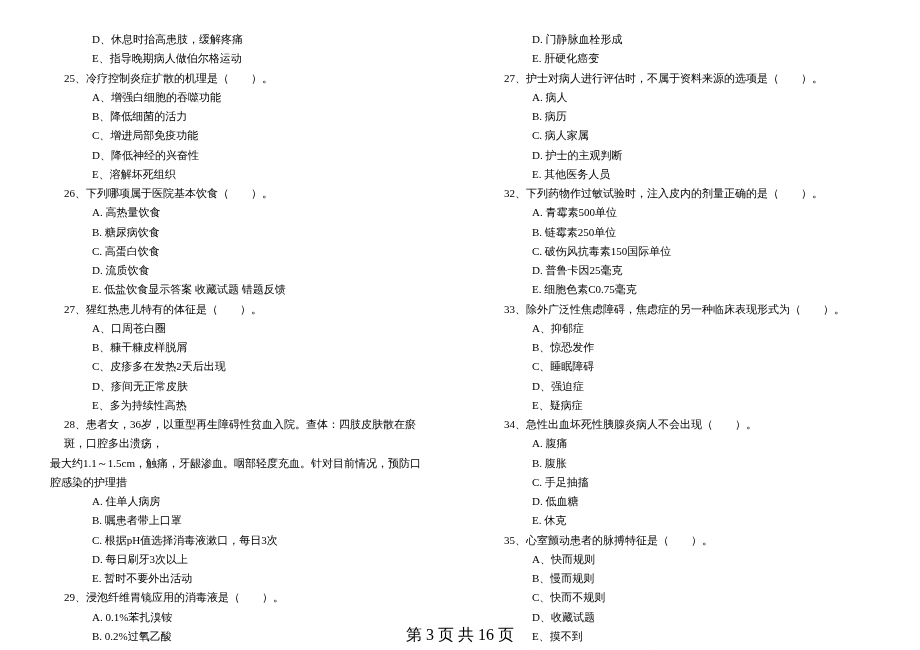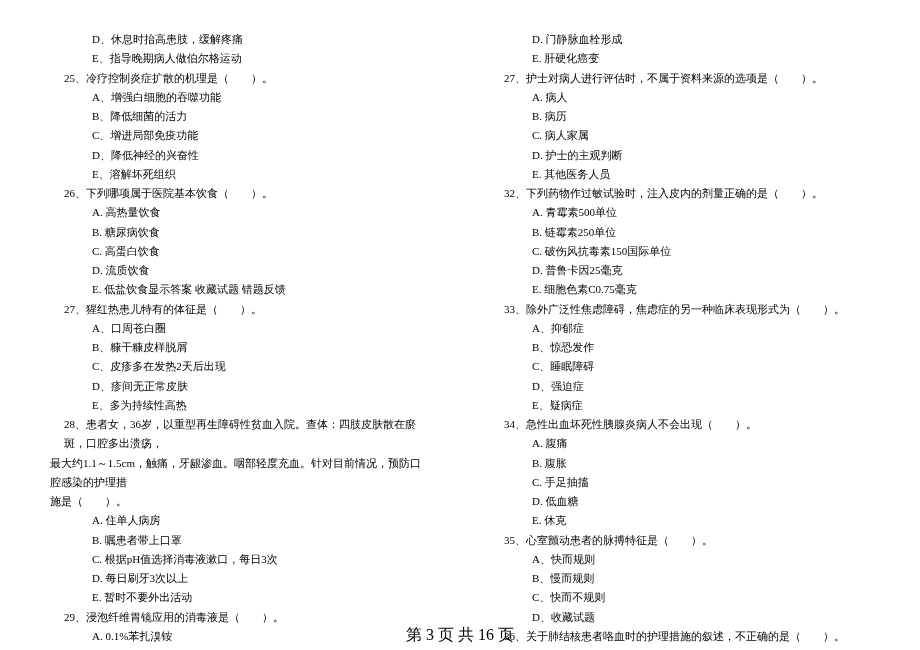--- a/index.html
+++ b/index.html
@@ -63,21 +63,20 @@
 
     <div class="question">27、猩红热患儿特有的体征是（　　）。</div>
     <div class="option">A、口周苍白圈</div>
     <div class="option">B、糠干糠皮样脱屑</div>
     <div class="option">C、皮疹多在发热2天后出现</div>
     <div class="option">D、疹间无正常皮肤</div>
     <div class="option">E、多为持续性高热</div>
 
     <div class="question">28、患者女，36岁，以重型再生障碍性贫血入院。查体：四肢皮肤散在瘀斑，口腔多出溃疡，</div>
     <div class="question-cont">最大约1.1～1.5cm，触痛，牙龈渗血。咽部轻度充血。针对目前情况，预防口腔感染的护理措</div>
-    <div class="question-cont">施是（　　）。</div>
     <div class="option">A. 住单人病房</div>
     <div class="option">B. 嘱患者带上口罩</div>
     <div class="option">C. 根据pH值选择消毒液漱口，每日3次</div>
     <div class="option">D. 每日刷牙3次以上</div>
     <div class="option">E. 暂时不要外出活动</div>
 
     <div class="question">29、浸泡纤维胃镜应用的消毒液是（　　）。</div>
     <div class="option">A.  0.1%苯扎溴铵</div>
     <div class="option">B.  0.2%过氧乙酸</div>
 
@@ -113,19 +112,20 @@
     <div class="option">B. 腹胀</div>
     <div class="option">C. 手足抽搐</div>
     <div class="option">D. 低血糖</div>
     <div class="option">E. 休克</div>
 
     <div class="question">35、心室颤动患者的脉搏特征是（　　）。</div>
     <div class="option">A、快而规则</div>
     <div class="option">B、慢而规则</div>
     <div class="option">C、快而不规则</div>
     <div class="option">D、收藏试题</div>
+    <div class="option">E、摸不到</div>
 
     <div class="question">36、关于肺结核患者咯血时的护理措施的叙述，不正确的是（　　）。</div>
 
   </div>
 </div>
 
 <div class="page-footer">第 3 页 共 16 页</div>
 
 </body></html>

